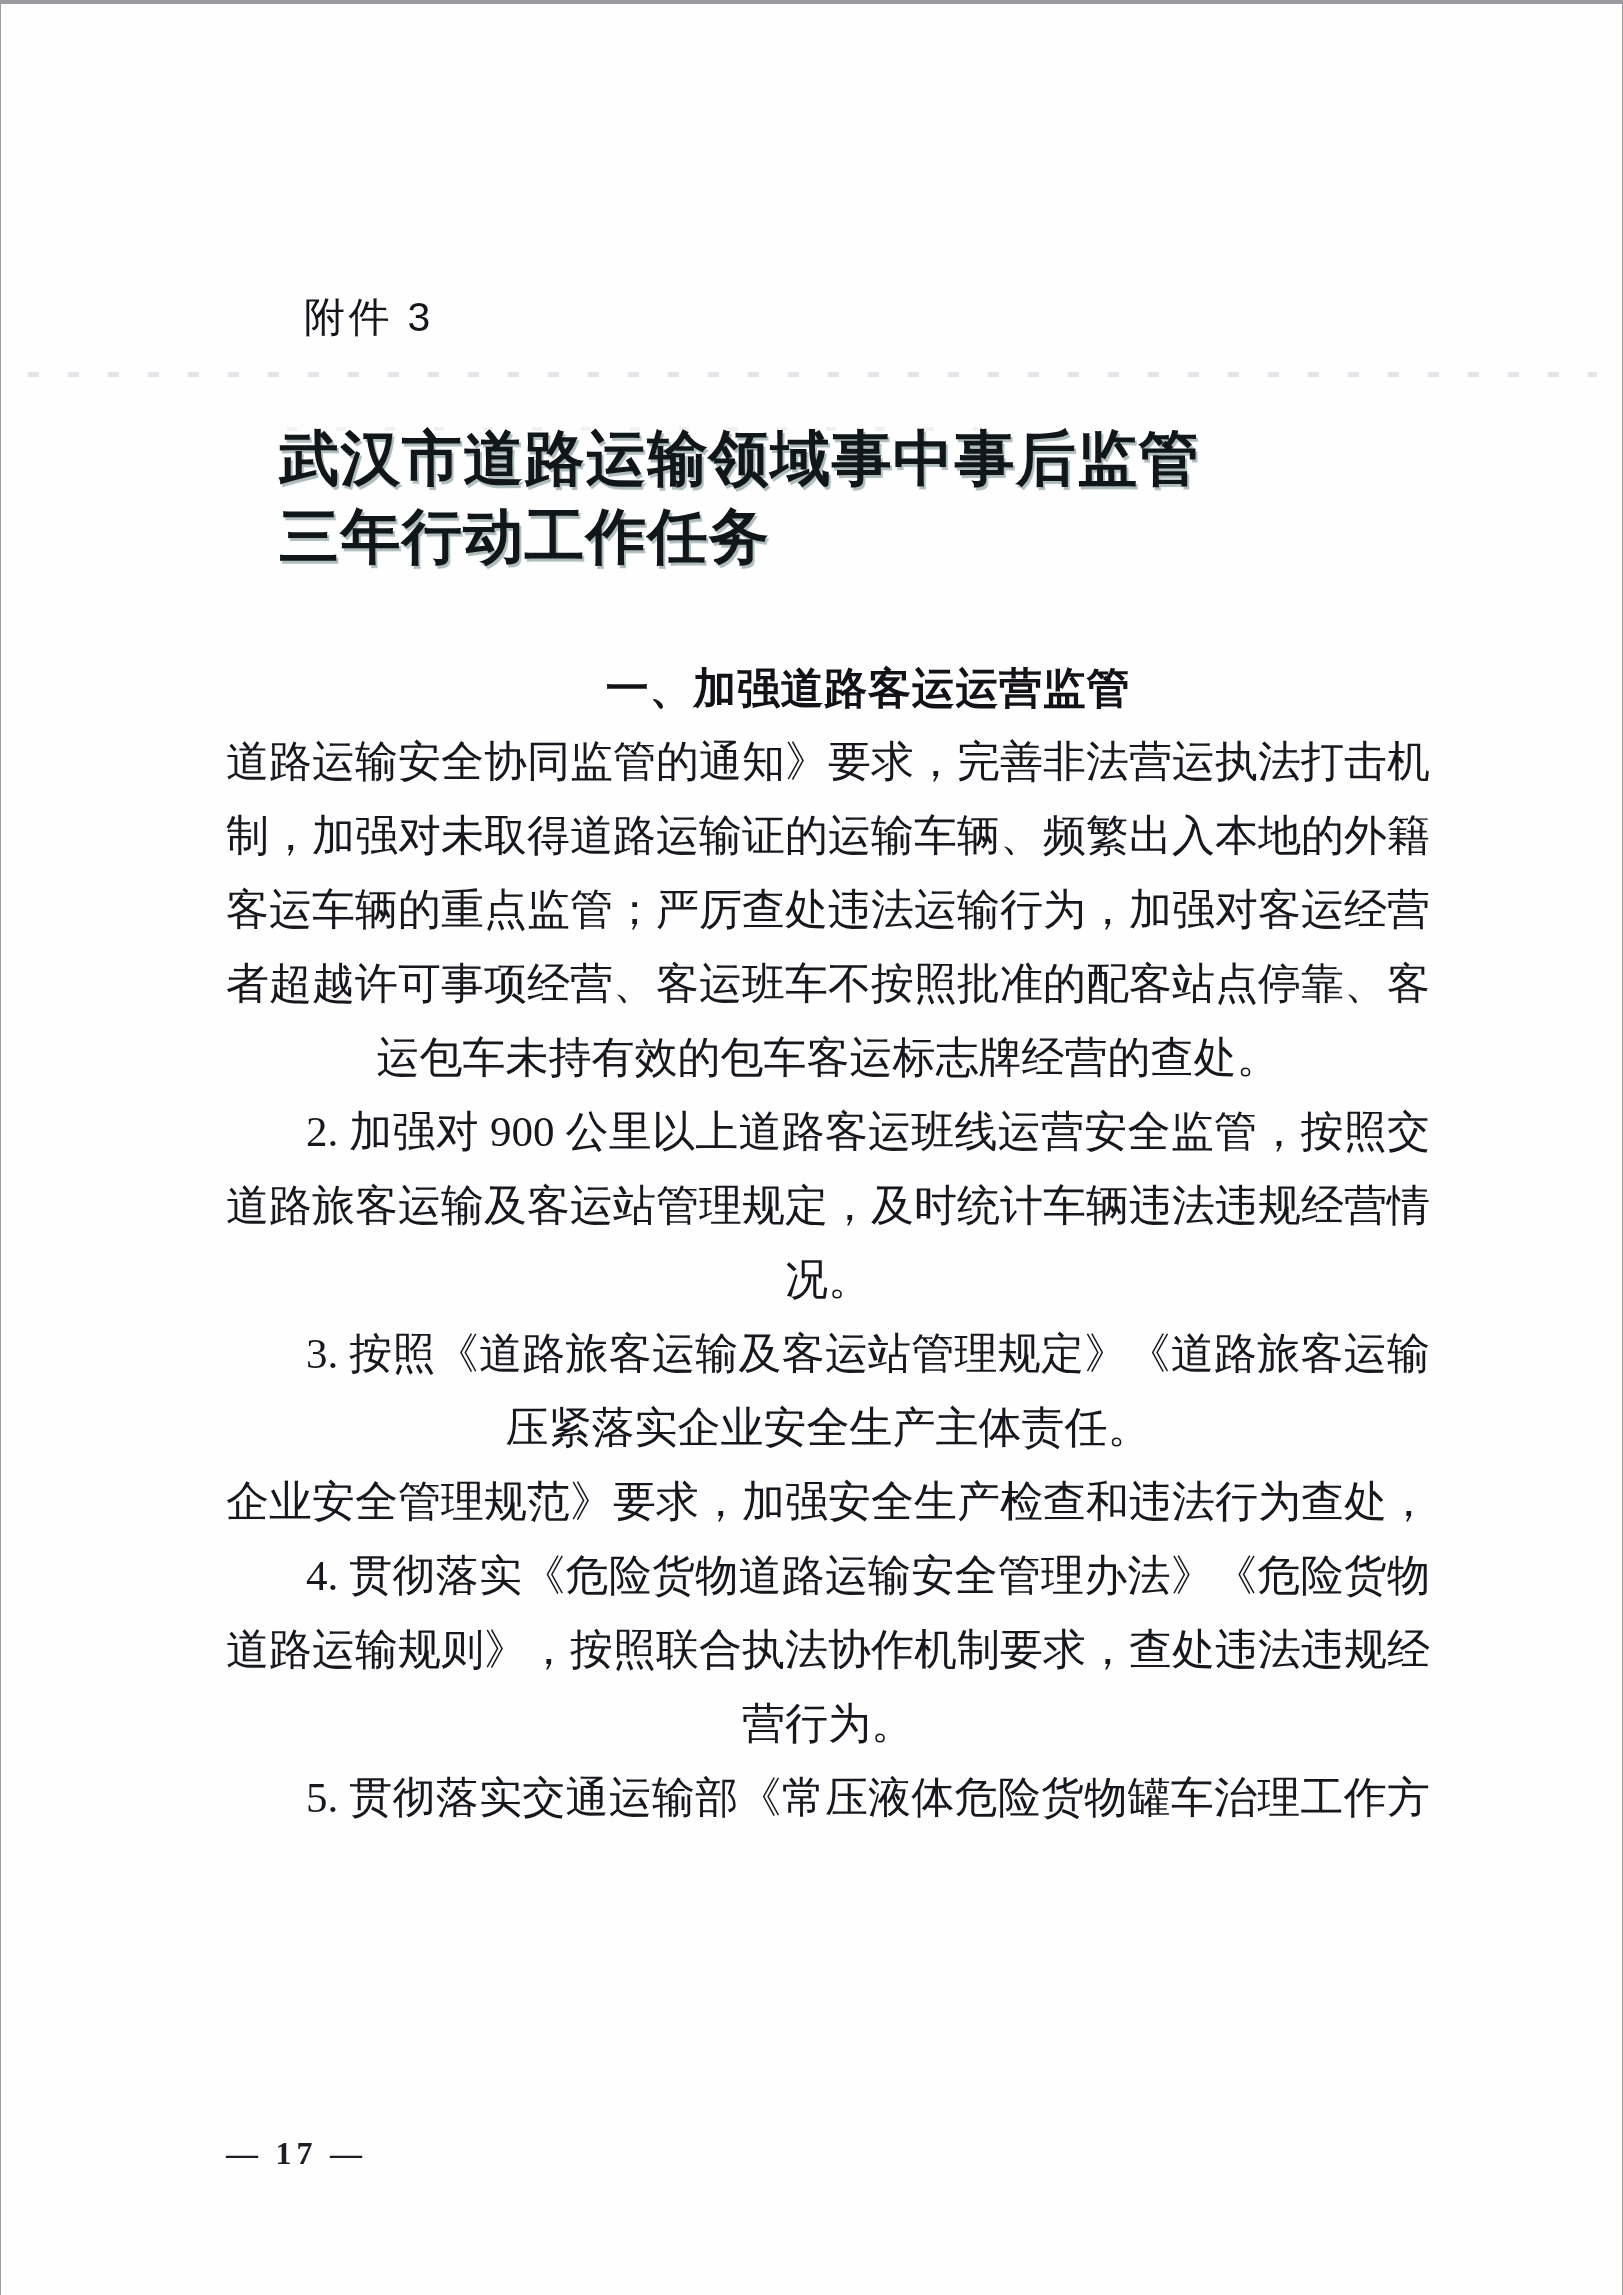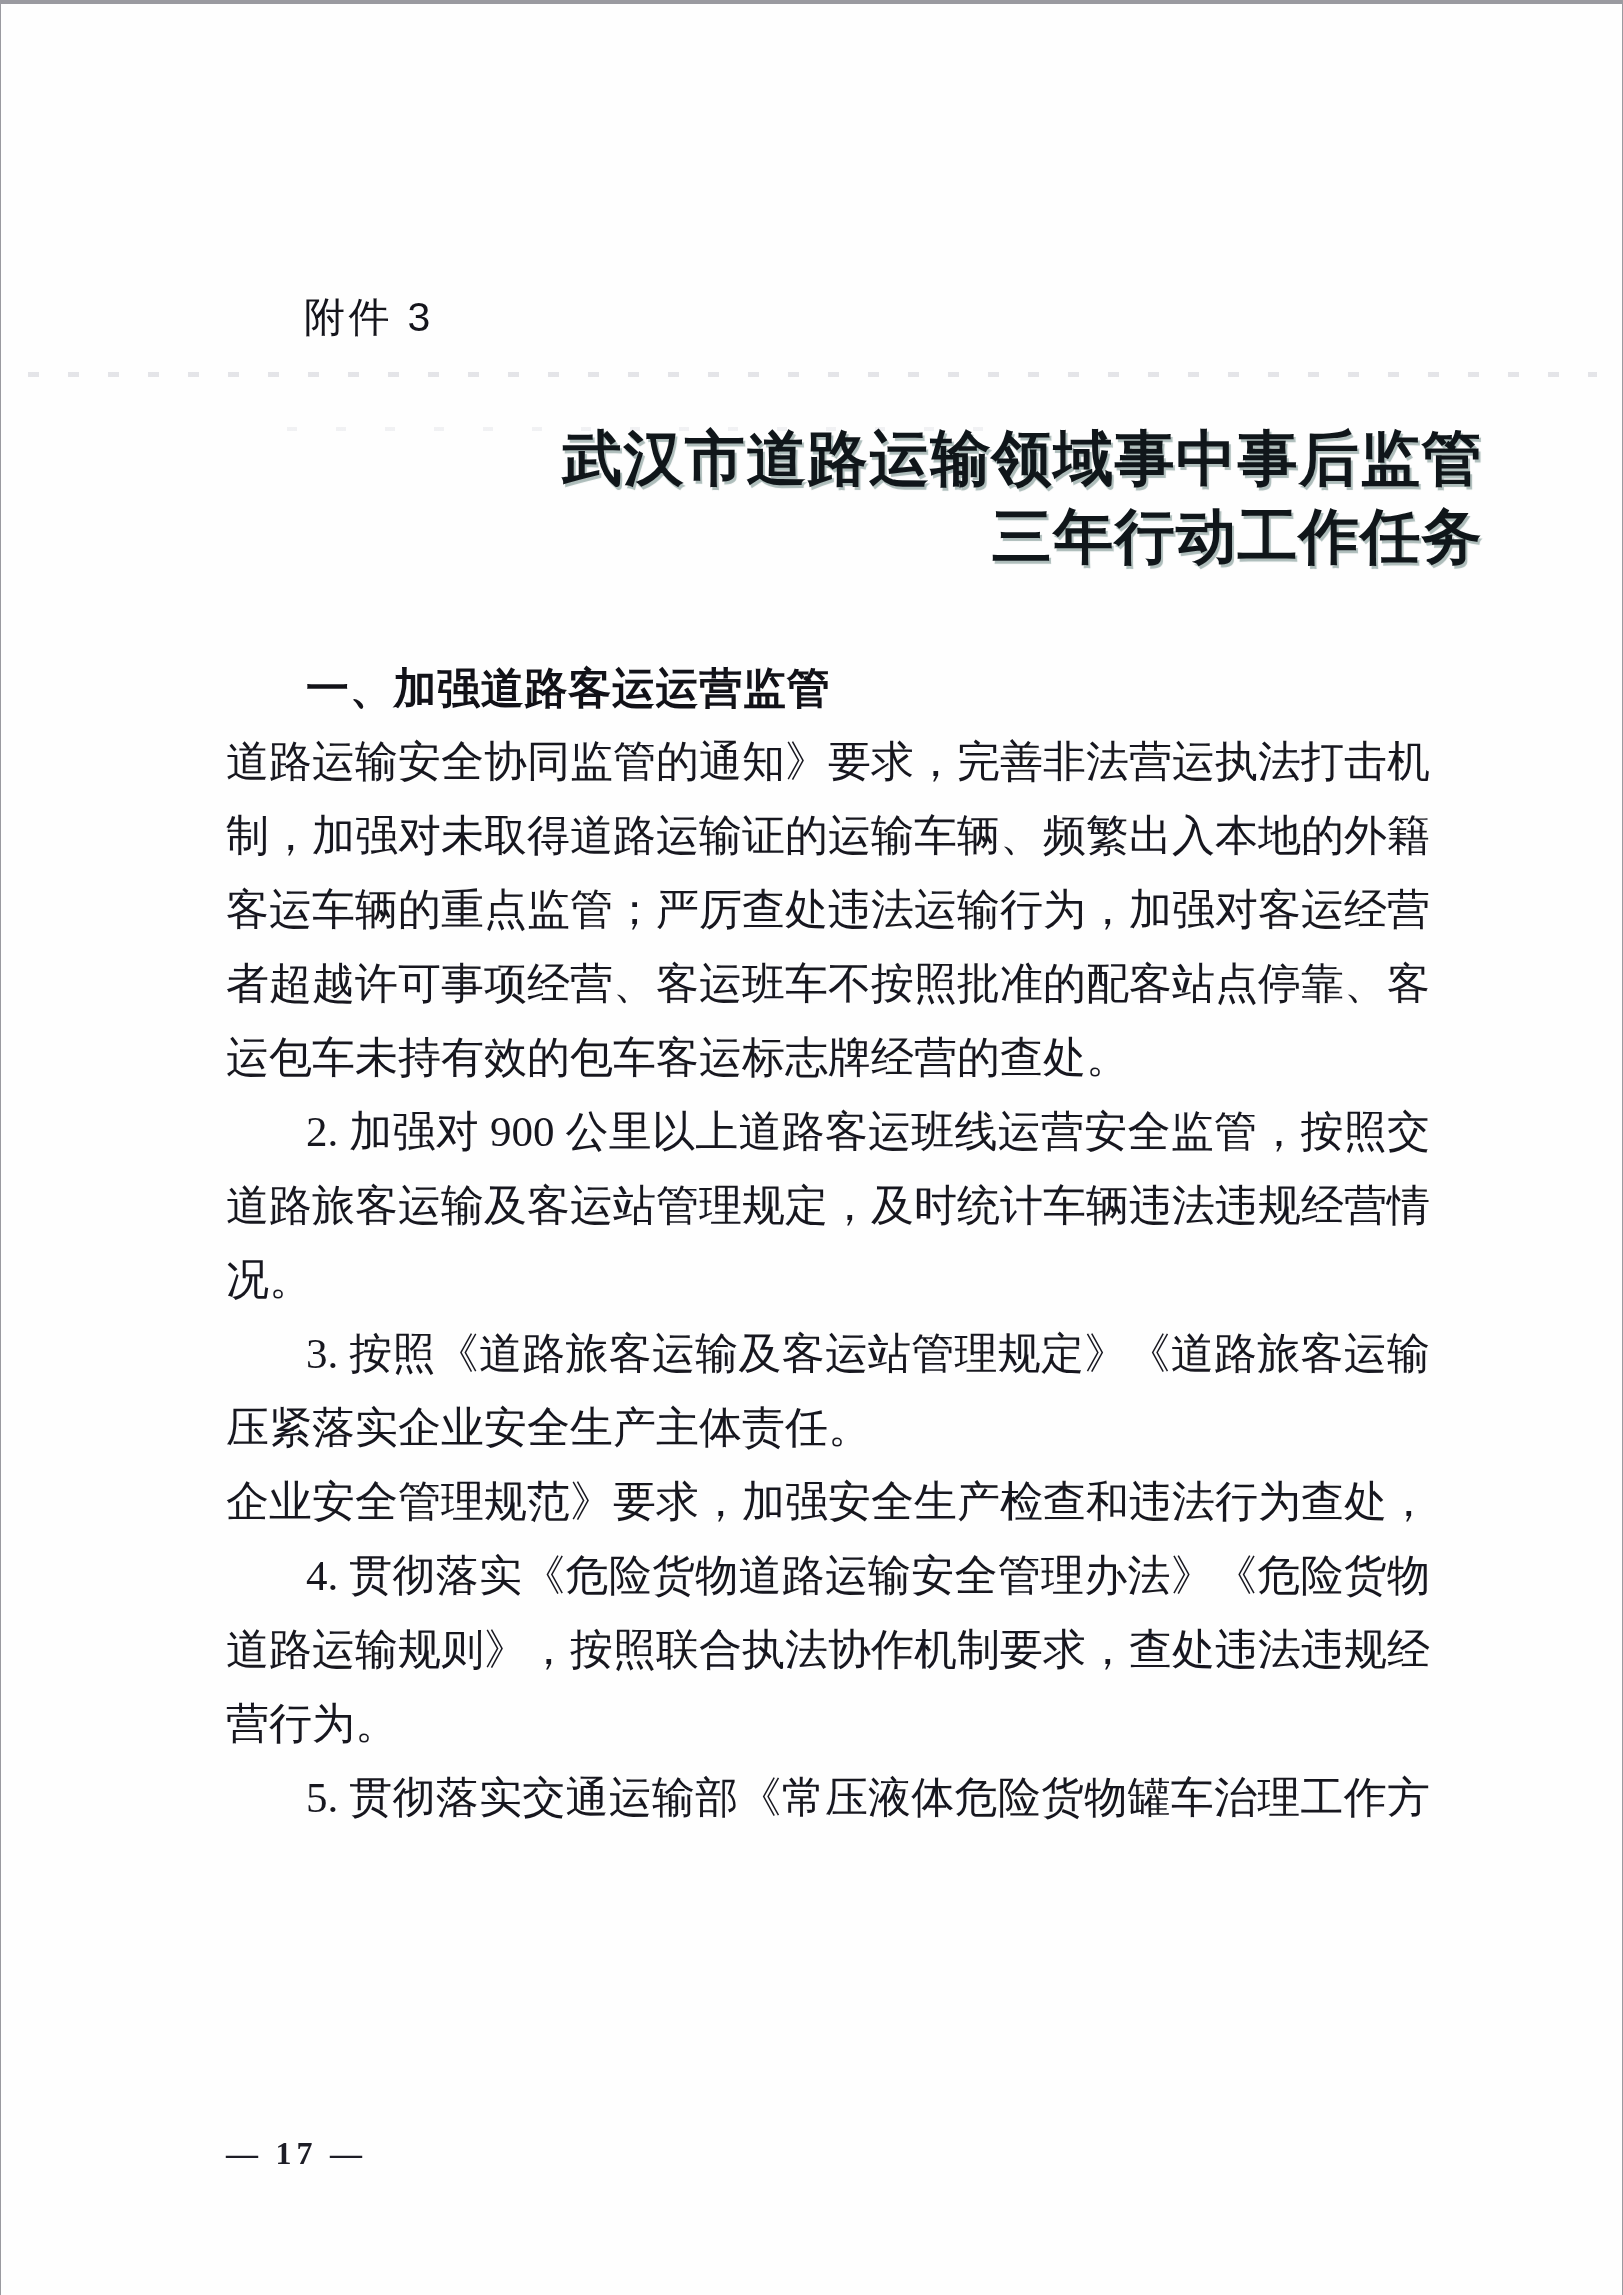--- a/index.html
+++ b/index.html
@@ -22,40 +22,40 @@
     font-family: "Liberation Sans", sans-serif;
     font-weight: 500;
     letter-spacing: 3.4px;
     color: #15151c;
   }
   .doc-title {
     position: absolute;
     left: 225px;
     top: 416px;
     width: 1204px;
-    text-align: right;
+    text-align: left;
     transform: translateX(53px);
     font-family: "Liberation Serif", serif;
     font-weight: 700;
     font-size: 60px;
     line-height: 78px;
     letter-spacing: 1.4px;
     color: #10161a;
     text-shadow: 2px 2.7px 0.7px rgba(45, 85, 80, 0.38);
   }
   .body-col {
     position: absolute;
     left: 225px;
     top: 647px;
     width: 1204px;
     font-size: 43px;
     line-height: 74px;
     color: #17171f;
   }
-  .ln { height: 74px; overflow: visible; }
+  .ln { height: 74px; overflow: visible; text-align: center; }
   .fill {
     text-align: justify;
     text-align-last: justify;
     text-justify: inter-character;
   }
   .ind { padding-left: 80px; }
   .hd {
     font-family: "Liberation Sans", sans-serif;
     font-weight: 700;
     letter-spacing: 0.7px;

